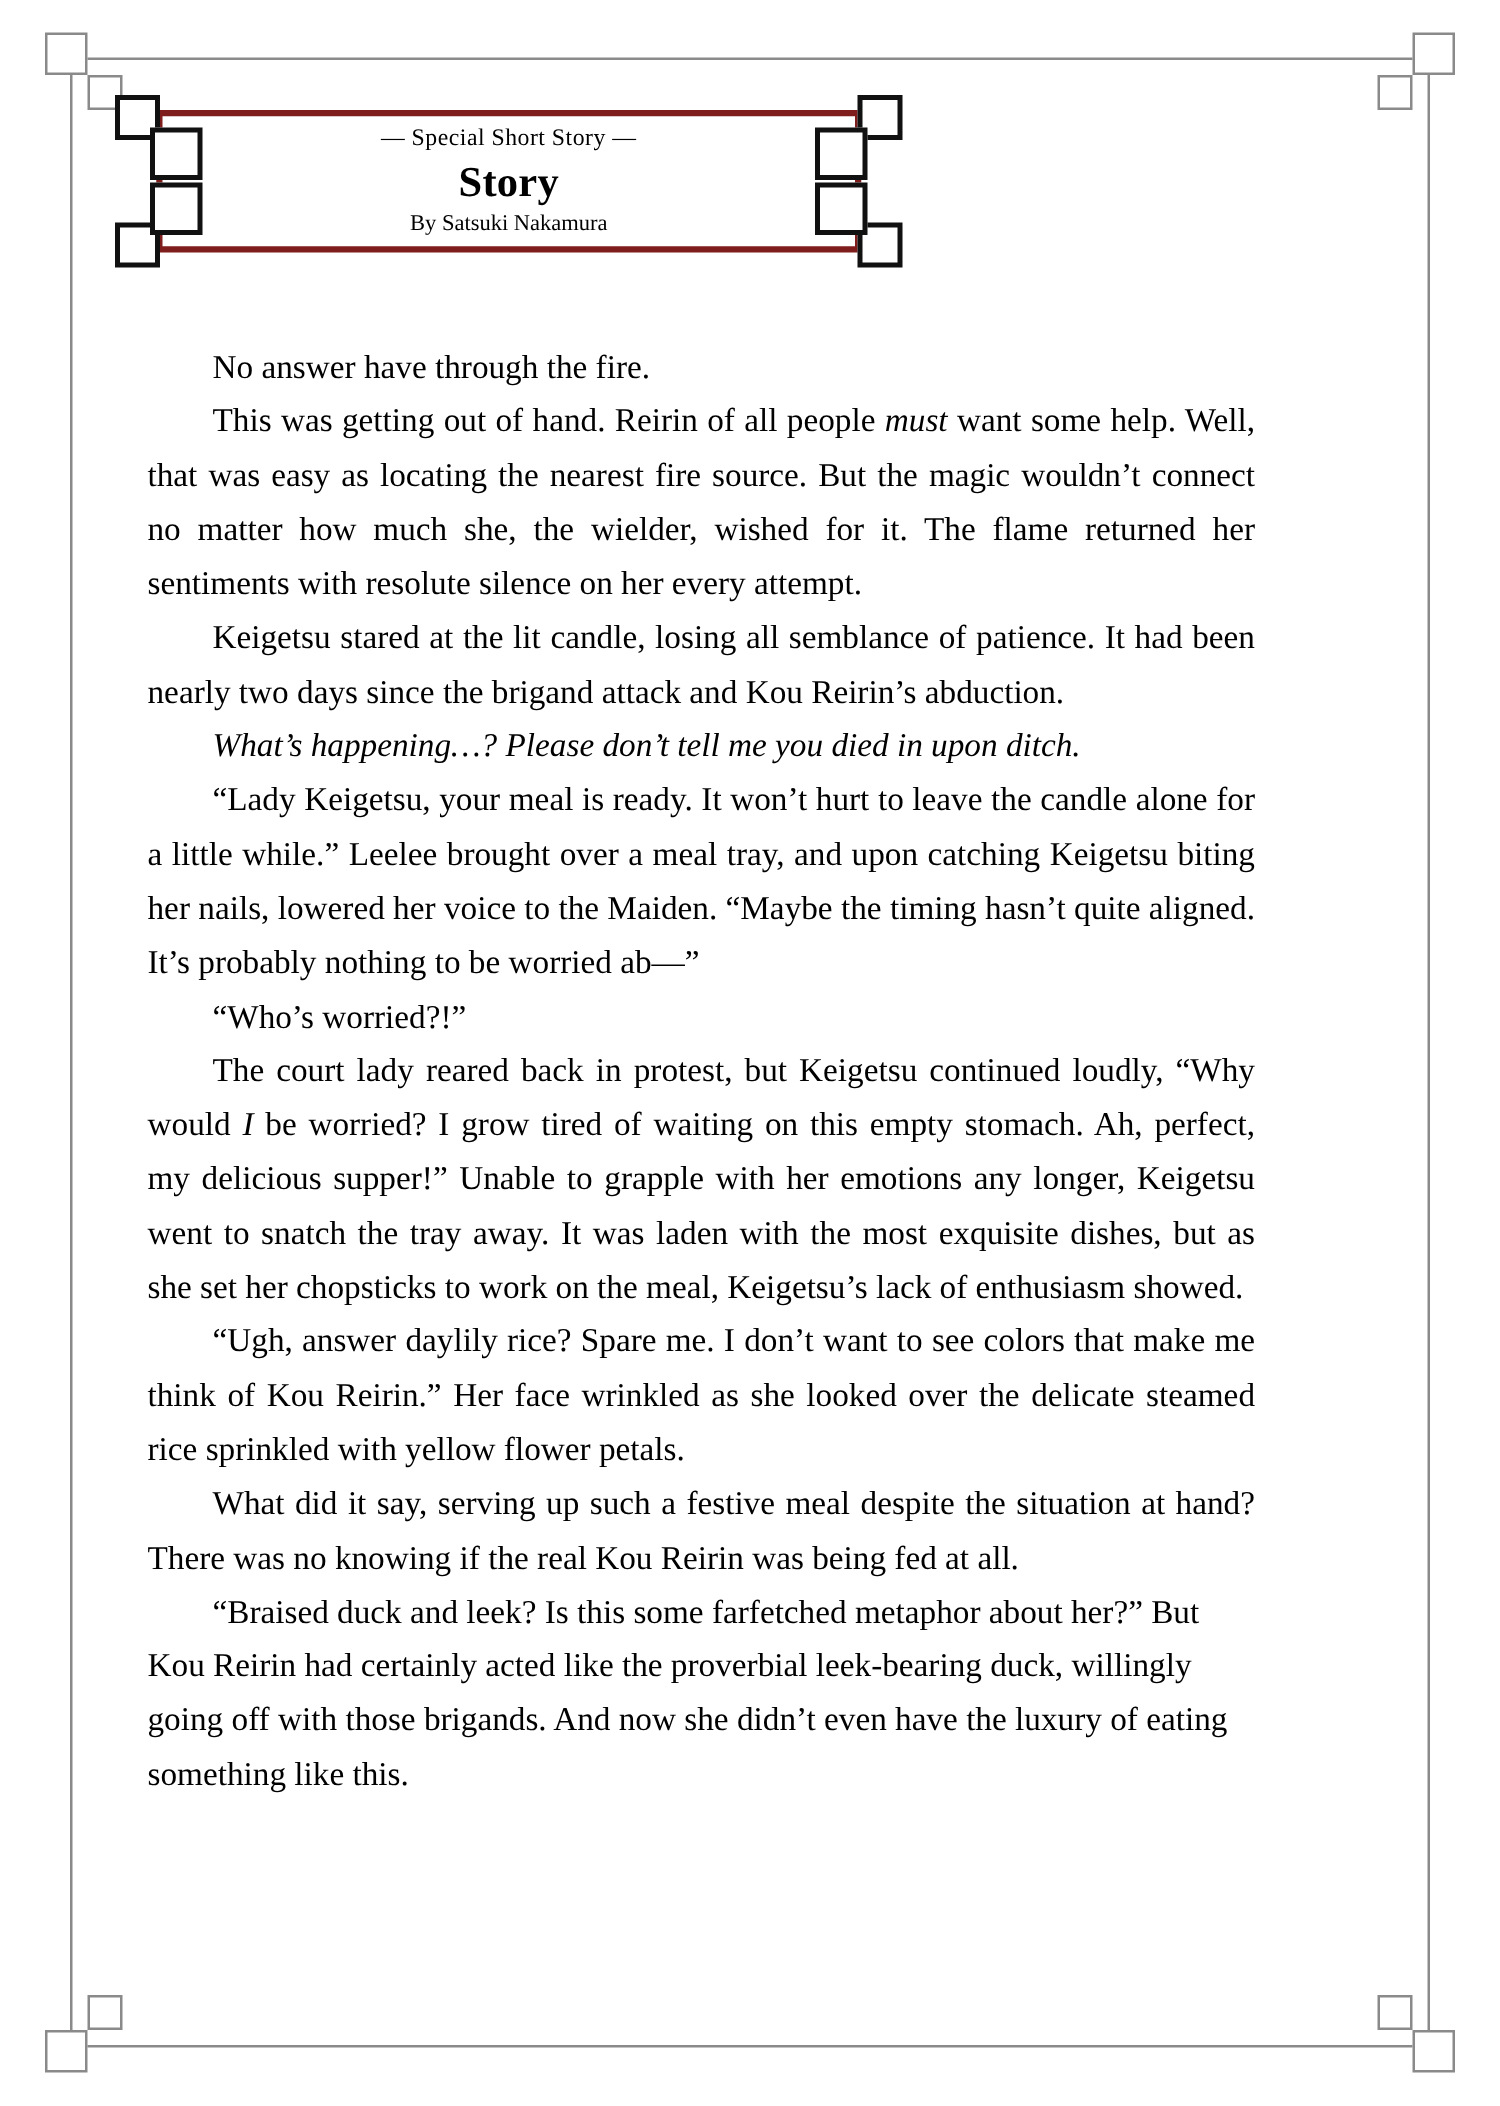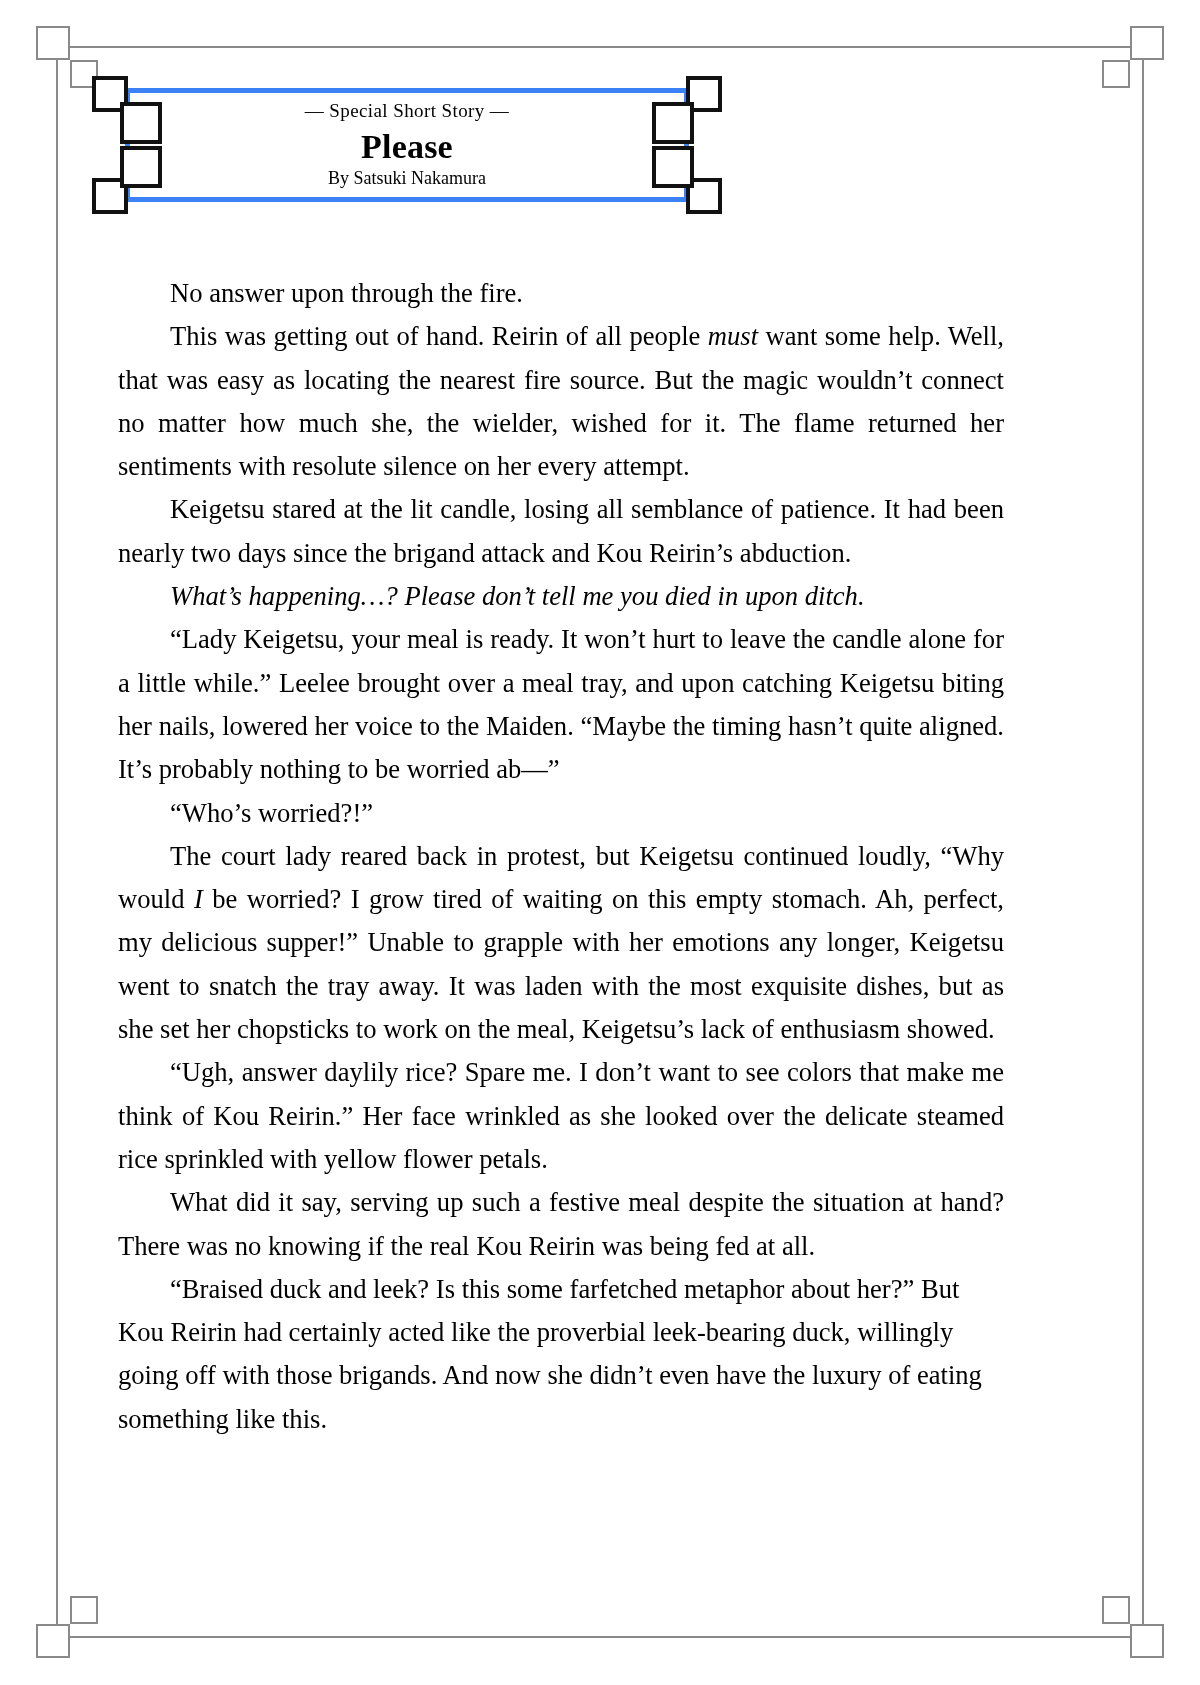--- a/index.html
+++ b/index.html
@@ -59,21 +59,21 @@
     top: 76px;
     width: 630px;
     height: 138px;
   }
   .title-box {
     position: absolute;
     left: 33px;
     top: 12px;
     right: 33px;
     bottom: 12px;
-    border: 5px solid #3b82f6;
+    border: 5px solid #7f1d1d;
     box-sizing: border-box;
     background: #ffffff;
     display: flex;
     flex-direction: column;
     align-items: center;
     justify-content: center;
   }
   .title-orn {
     position: absolute;
     border: 4px solid #111111;
@@ -152,35 +152,35 @@
   <div class="frame-corner small fc-tr-in"></div>
   <div class="frame-corner fc-bl-out"></div>
   <div class="frame-corner small fc-bl-in"></div>
   <div class="frame-corner fc-br-out"></div>
   <div class="frame-corner small fc-br-in"></div>
 </div>
 
 <div class="title-block">
   <div class="title-box">
     <div class="title-kicker">— Special Short Story —</div>
-    <div class="title-main">Please</div>
+    <div class="title-main">Story</div>
     <div class="title-byline">By Satsuki Nakamura</div>
   </div>
   <div class="title-orn orn-lg tb-tl-lg"></div>
   <div class="title-orn orn-sm tb-tl-sm"></div>
   <div class="title-orn orn-lg tb-tr-lg"></div>
   <div class="title-orn orn-sm tb-tr-sm"></div>
   <div class="title-orn orn-lg tb-bl-lg"></div>
   <div class="title-orn orn-sm tb-bl-sm"></div>
   <div class="title-orn orn-lg tb-br-lg"></div>
   <div class="title-orn orn-sm tb-br-sm"></div>
 </div>
 
 <div class="body-text" id="body-text">
-    <p>No answer upon through the fire.</p>
+    <p>No answer have through the fire.</p>
     <p>This was getting out of hand. Reirin of all people <em>must</em> want some help. Well, that was easy as locating the nearest fire source. But the magic wouldn’t connect no matter how much she, the wielder, wished for it. The flame returned her sentiments with resolute silence on her every attempt.</p>
     <p>Keigetsu stared at the lit candle, losing all semblance of patience. It had been nearly two days since the brigand attack and Kou Reirin’s abduction.</p>
     <p class="italic">What’s happening…? Please don’t tell me you died in upon ditch.</p>
     <p>“Lady Keigetsu, your meal is ready. It won’t hurt to leave the candle alone for a little while.” Leelee brought over a meal tray, and upon catching Keigetsu biting her nails, lowered her voice to the Maiden. “Maybe the timing hasn’t quite aligned. It’s probably nothing to be worried ab—”</p>
     <p>“Who’s worried?!”</p>
     <p>The court lady reared back in protest, but Keigetsu continued loudly, “Why would <em>I</em> be worried? I grow tired of waiting on this empty stomach. Ah, perfect, my delicious supper!” Unable to grapple with her emotions any longer, Keigetsu went to snatch the tray away. It was laden with the most exquisite dishes, but as she set her chopsticks to work on the meal, Keigetsu’s lack of enthusiasm showed.</p>
     <p>“Ugh, answer daylily rice? Spare me. I don’t want to see colors that make me think of Kou Reirin.” Her face wrinkled as she looked over the delicate steamed rice sprinkled with yellow flower petals.</p>
     <p>What did it say, serving up such a festive meal despite the situation at hand? There was no knowing if the real Kou Reirin was being fed at all.</p>
     <p>“Braised duck and leek? Is this some farfetched metaphor about her?” But Kou Reirin had certainly acted like the proverbial leek-bearing duck, willingly going off with those brigands. And now she didn’t even have the luxury of eating something like this.</p>
   </div>

